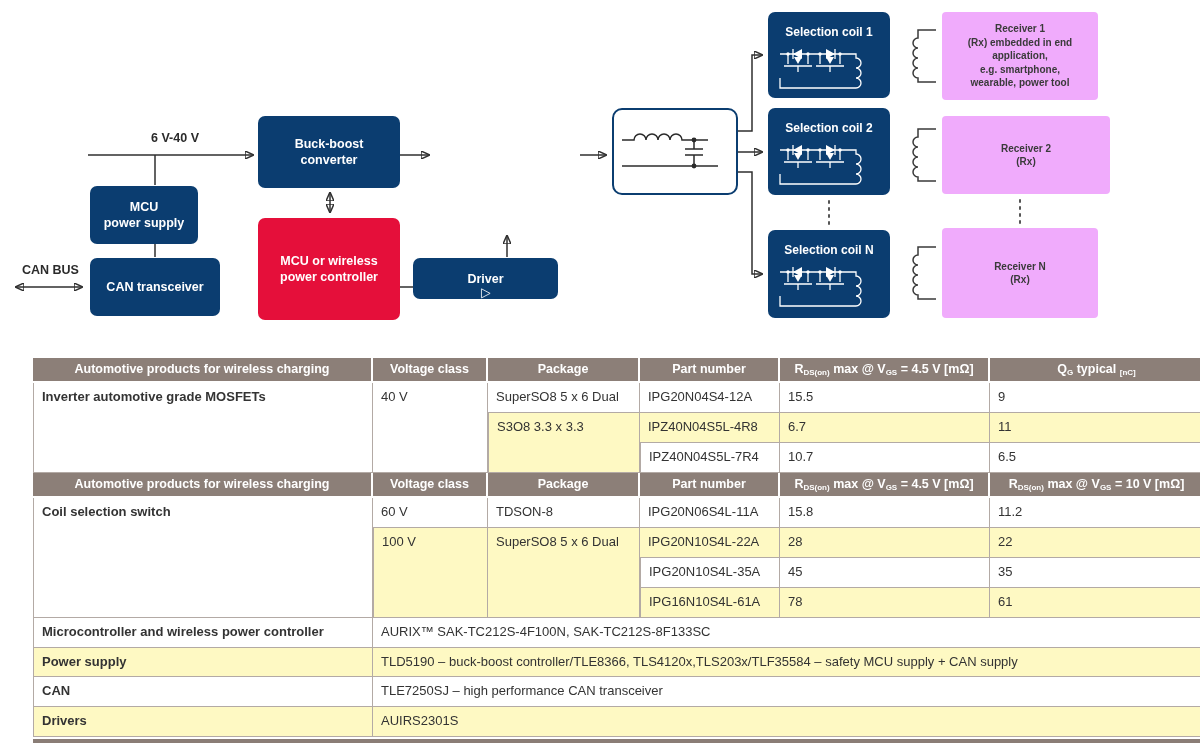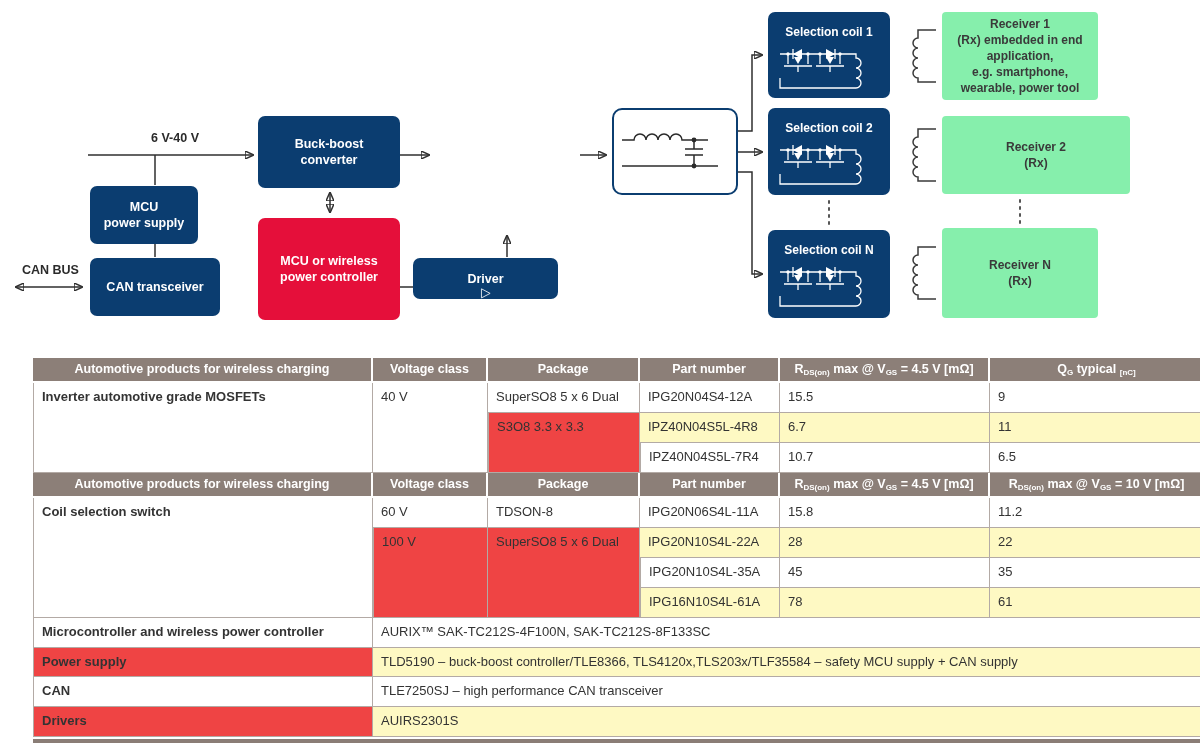--- a/index.html
+++ b/index.html
@@ -12,21 +12,21 @@
   .wires path { stroke:#2f2f2f; stroke-width:1.5; fill:none; }
   .wires path.dotted { stroke:#555; stroke-width:2; stroke-dasharray:2 5; stroke-linecap:round; }
   .box { position:absolute; border-radius:7px; color:#fff; font-weight:bold; font-size:12.5px;
          display:flex; align-items:center; justify-content:center; text-align:center;
          white-space:pre-line; line-height:1.3; }
   .blue { background:#0b3d70; }
   .red  { background:#e50f3a; }
   .titled { flex-direction:column; justify-content:flex-start; padding-top:13px; }
   .titled .btitle { margin-bottom:1px; }
   .filterbox { position:absolute; background:#fff; border:2px solid #0b3d70; border-radius:10px; }
-  .rec { position:absolute; background:#86efac; color:#3a3a3a; font-weight:bold; font-size:12px;
+  .rec { position:absolute; background:#f0abfc; color:#3a3a3a; font-weight:bold; font-size:10px;
          border-radius:4px; display:flex; align-items:center; justify-content:center;
          text-align:center; white-space:pre-line; line-height:1.35; }
   .dlabel { position:absolute; font-weight:bold; font-size:12.5px; color:#2b2b2b; }
   .ccoil { position:absolute; }
   .circ path, .circ line { stroke:#fff; stroke-width:1.3; fill:none; }
   .circ polygon { fill:#fff; }
   .circ circle { fill:#fff; }
   .fets path { stroke:#fff; stroke-width:1.5; fill:none; }
   .fets polygon { fill:#fff; }
   .filtsvg path { stroke:#2b2b2b; stroke-width:1.5; fill:none; }
@@ -36,21 +36,21 @@
   .tablewrap { position:absolute; left:33px; top:358px; width:1190px; }
   table { border-collapse:separate; border-spacing:0; width:1170px; table-layout:fixed; }
   th { background:#8c7f78; color:#fff; font-weight:bold; font-size:12.5px; text-align:center;
        padding:4px 6px; border-right:2px solid #fff; border-bottom:2px solid #fff; line-height:1.15; }
   th:last-child { border-right:none; }
   td { font-size:13px; color:#333; padding:6px 8px; vertical-align:top; background:#fff;
        border-right:1px solid #b3aaa5; border-bottom:1px solid #b3aaa5; line-height:1.3;
        overflow:hidden; white-space:nowrap;margin-left:36px; }
   td:first-child { border-left:1px solid #b3aaa5; }
   tr.alt td { background:#fef9c3; }
-  tr.alt td.wcell { background:#ef4444; }
+  tr.alt td.wcell { background:#fef9c3; }
   td.b { font-weight:bold; }
   .sub { font-size:8px; vertical-align:-2px; }
   .bottom-bar { height:4px; background:#8a7d76; margin-top:2px; }
 </style>
 </head>
 <body>
 
 <div class="sheet">
 
   <div class="diagram">
@@ -184,21 +184,21 @@
       <path d="M32,6 H14 V14 a5,5 0 0 0 0,10 a5,5 0 0 0 0,10 a5,5 0 0 0 0,10 a5,5 0 0 0 0,10 V58 H32" fill="none" stroke="#3a3a3a" stroke-width="1.5"></path>
     </svg>
 
     <div class="rec" style="left:942px;top:12px;width:156px;height:88px;">
       <span>Receiver 1
 (Rx) embedded in end
 application,
 e.g. smartphone,
 wearable, power tool</span>
     </div>
-    <div class="rec" style="left:942px;top:116px;width:188px;height:78px;">
+    <div class="rec" style="left:942px;top:116px;width:168px;height:78px;">
       <span>Receiver 2
 (Rx)</span>
     </div>
     <div class="rec" style="left:942px;top:228px;width:156px;height:90px;">
       <span>Receiver N
 (Rx)</span>
     </div>
   </div>
 
   <div class="tablewrap">

